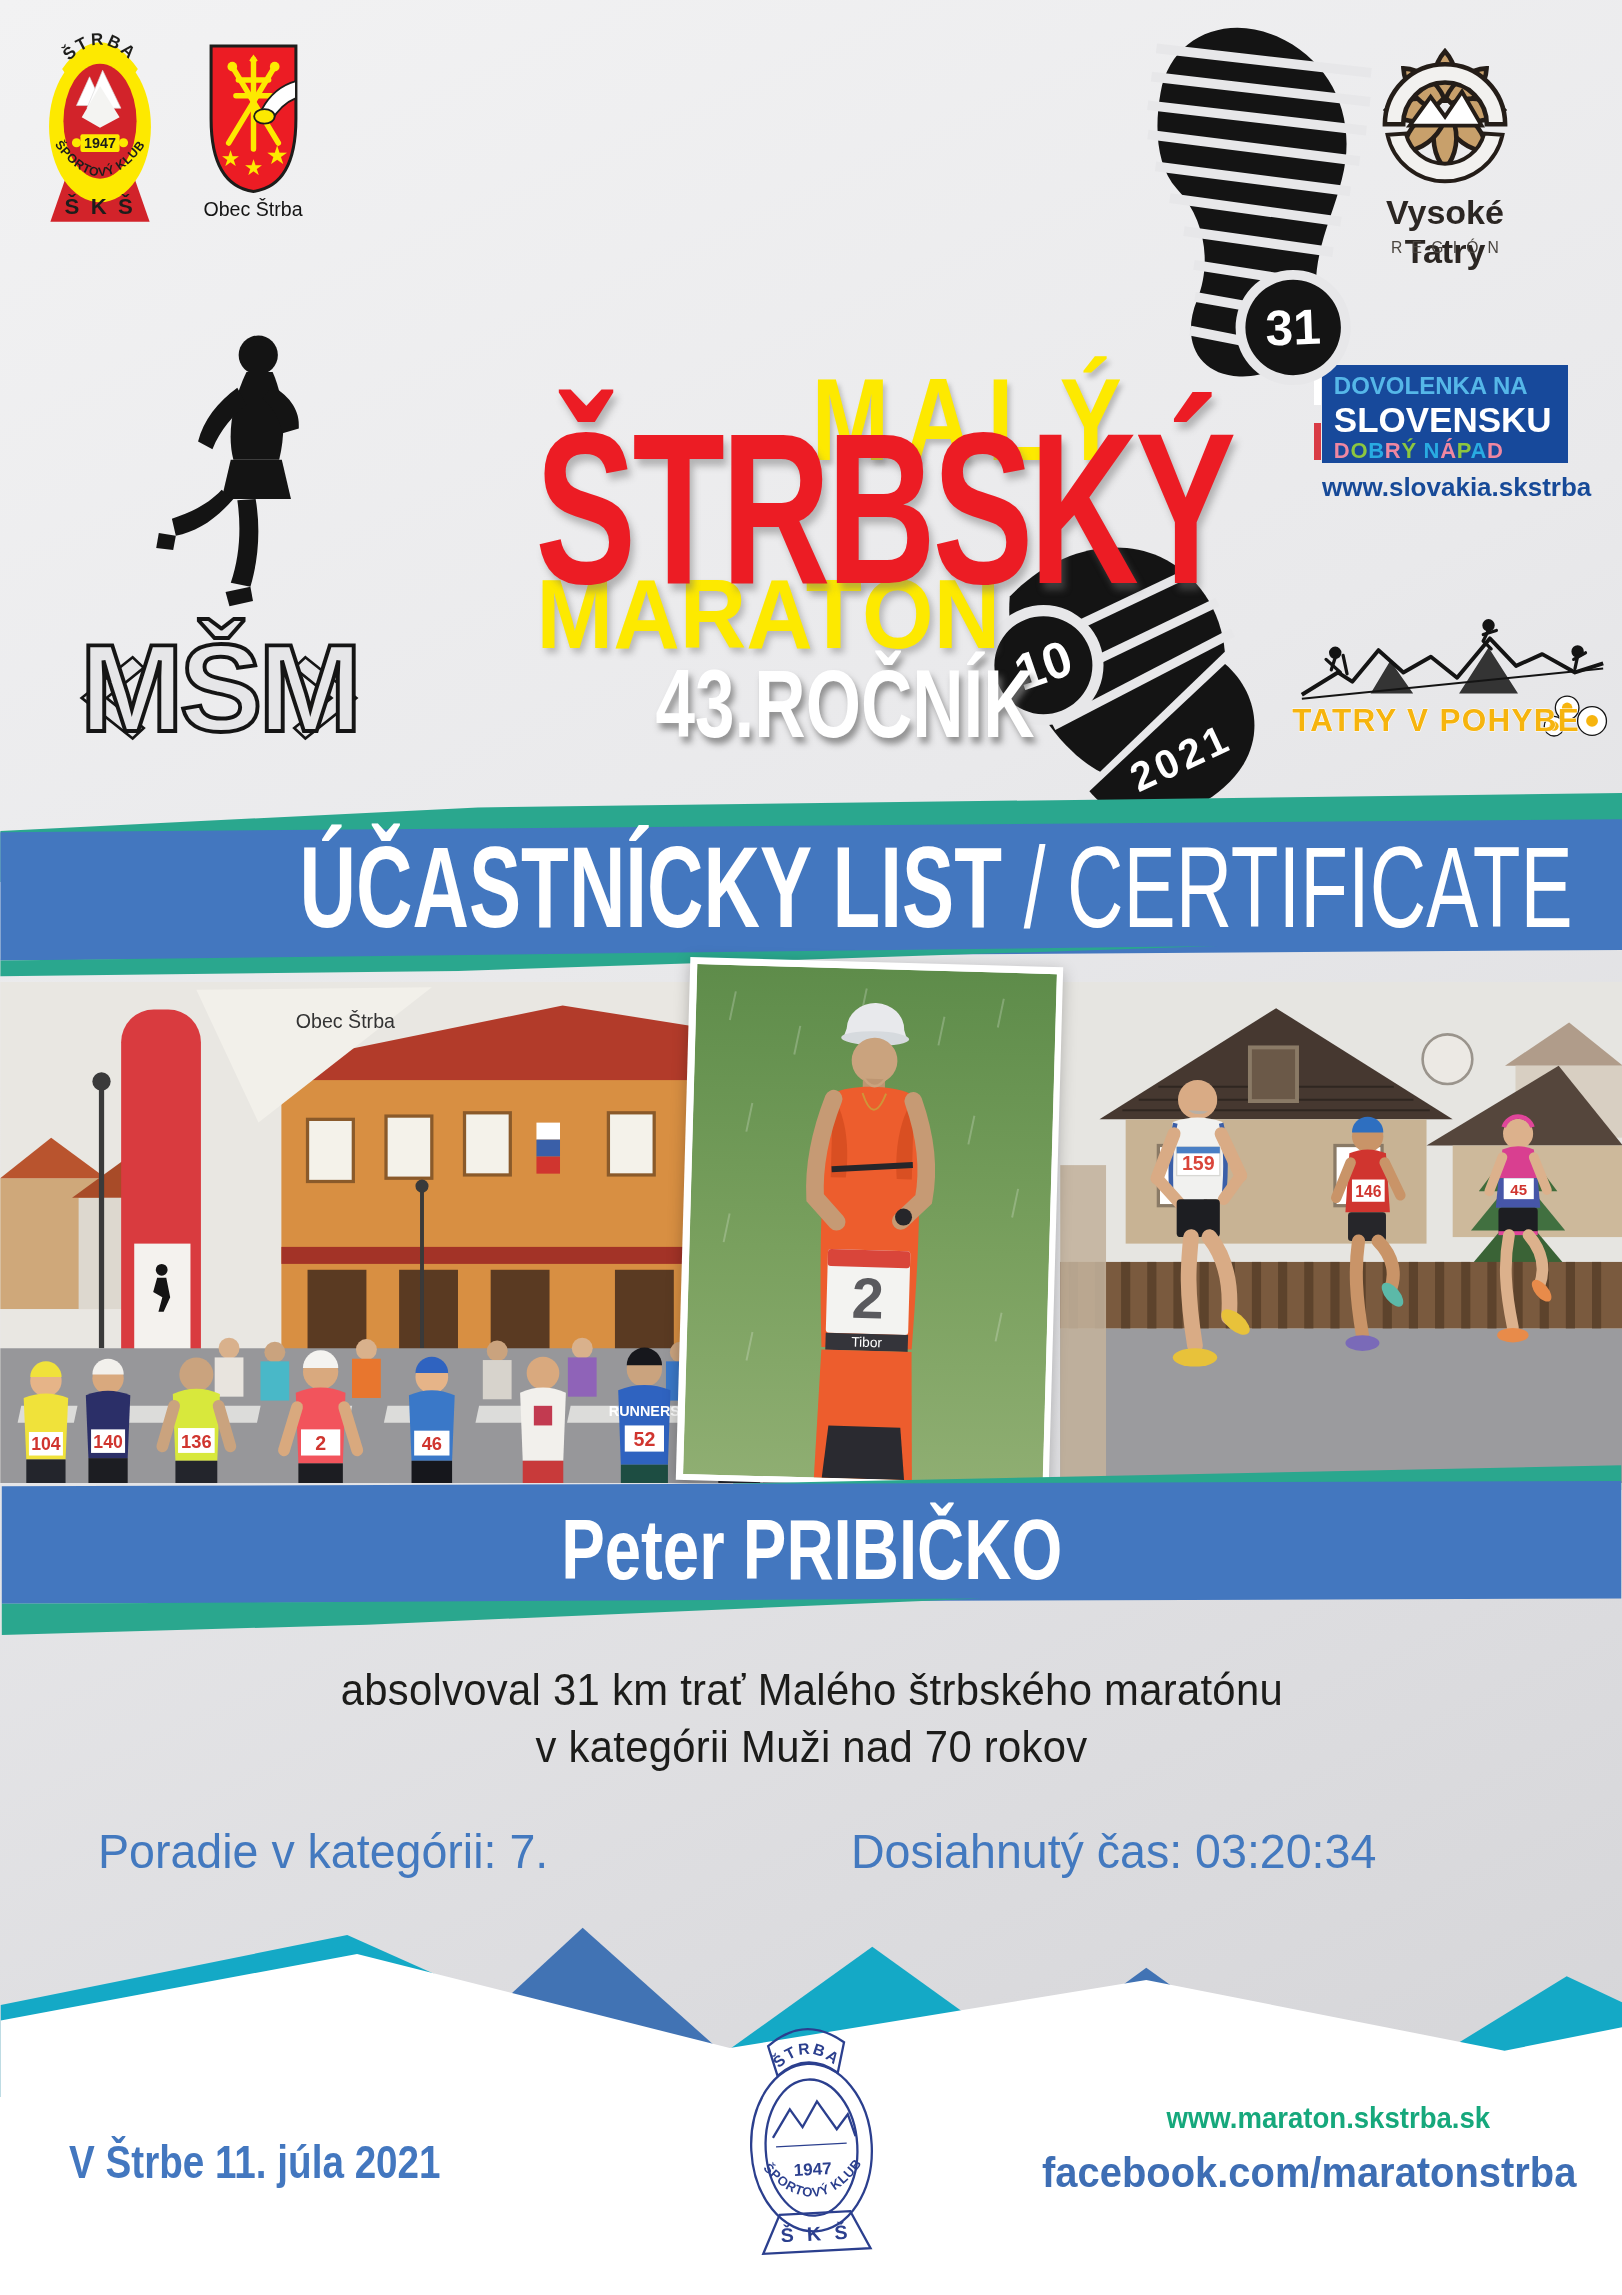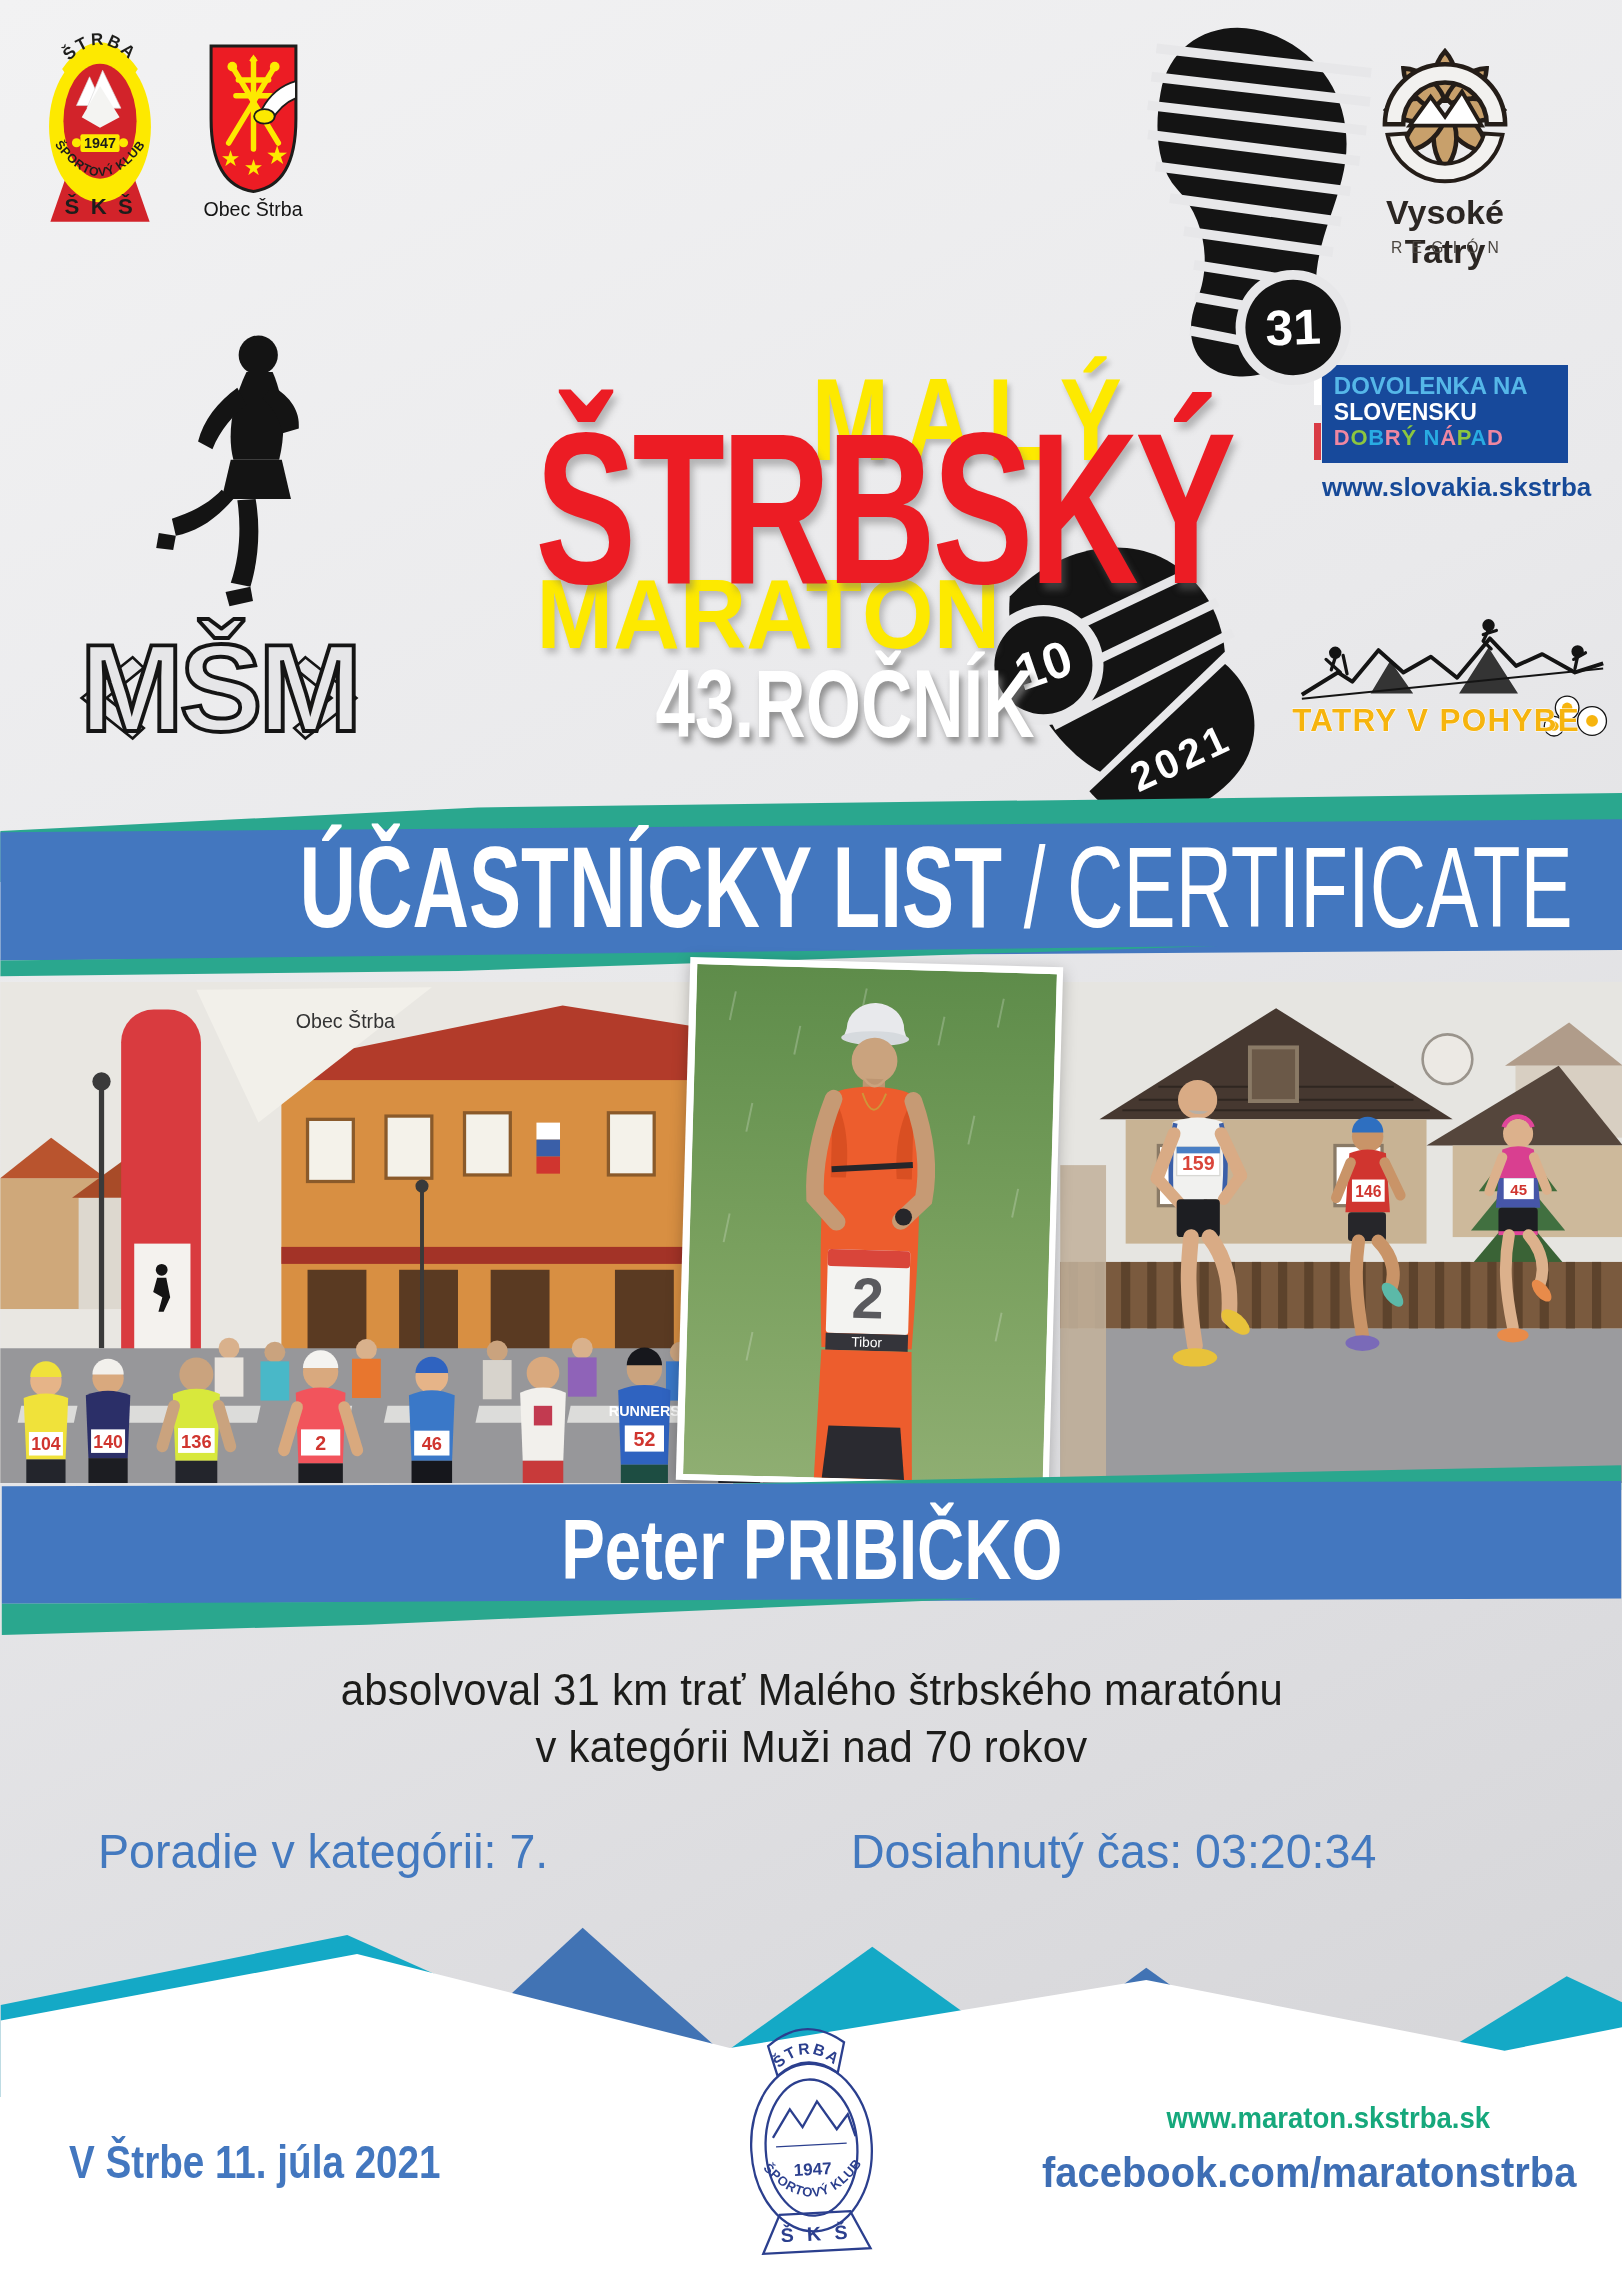--- a/index.html
+++ b/index.html
@@ -18,21 +18,21 @@
   #cert-line .bb{font-weight:bold;}
   #cert-line .lt{font-weight:normal;}
   #name-line{color:#fff;font-size:86px;font-weight:bold;}
   .stmt{position:absolute;left:0;width:1623px;text-align:center;color:#1c1c1a;font-size:44px;letter-spacing:0.3px;}
   .bluetext{position:absolute;color:#4379bf;font-size:49px;font-weight:normal;line-height:1;}
   #dv-box{position:absolute;left:1322px;top:365px;width:246px;height:98px;background:#17499b;}
   #dv-box:before{content:"";position:absolute;left:-8.5px;top:3.3px;width:7.2px;height:37px;background:#ffffff;}
   #dv-box:after{content:"";position:absolute;left:-8.5px;bottom:3.3px;width:7.2px;height:37px;background:#d93b45;}
   .dvl{margin-left:11.8px;line-height:1.12;white-space:nowrap;}
   #dv1{color:#55b7e8;font-size:24px;font-weight:bold;margin-top:7.9px;}
-  #dv2{color:#ffffff;font-size:23px;font-weight:bold;}
+  #dv2{color:#ffffff;font-size:35px;font-weight:bold;}
   #dv3{font-size:22px;font-weight:bold;letter-spacing:0.7px;}
   #dv3 span:nth-child(3n+1){color:#ef87a1;}
   #dv3 span:nth-child(3n+2){color:#8cc63f;}
   #dv3 span:nth-child(3n+0){color:#29abe2;}
   #dv-url{position:absolute;left:1322px;top:472px;width:250px;text-align:center;color:#174a98;font-size:26px;font-weight:bold;}
   #vt-name{position:absolute;left:1347px;top:193px;width:196px;text-align:center;color:#2b2623;font-size:34px;font-weight:bold;}
   #vt-region{position:absolute;left:1347px;top:239px;width:196px;text-align:center;color:#4a4540;font-size:15.7px;letter-spacing:9.2px;text-indent:9.2px;}
   #obec-caption{position:absolute;left:181px;top:198px;width:144px;text-align:center;color:#141414;font-size:19.6px;}
   #date-line{position:absolute;left:69px;top:2135px;font-size:46px;font-weight:bold;color:#4377bf;}
   #web-line{position:absolute;left:1034px;top:2102px;width:589px;text-align:center;font-size:29px;font-weight:bold;color:#16a87c;}

